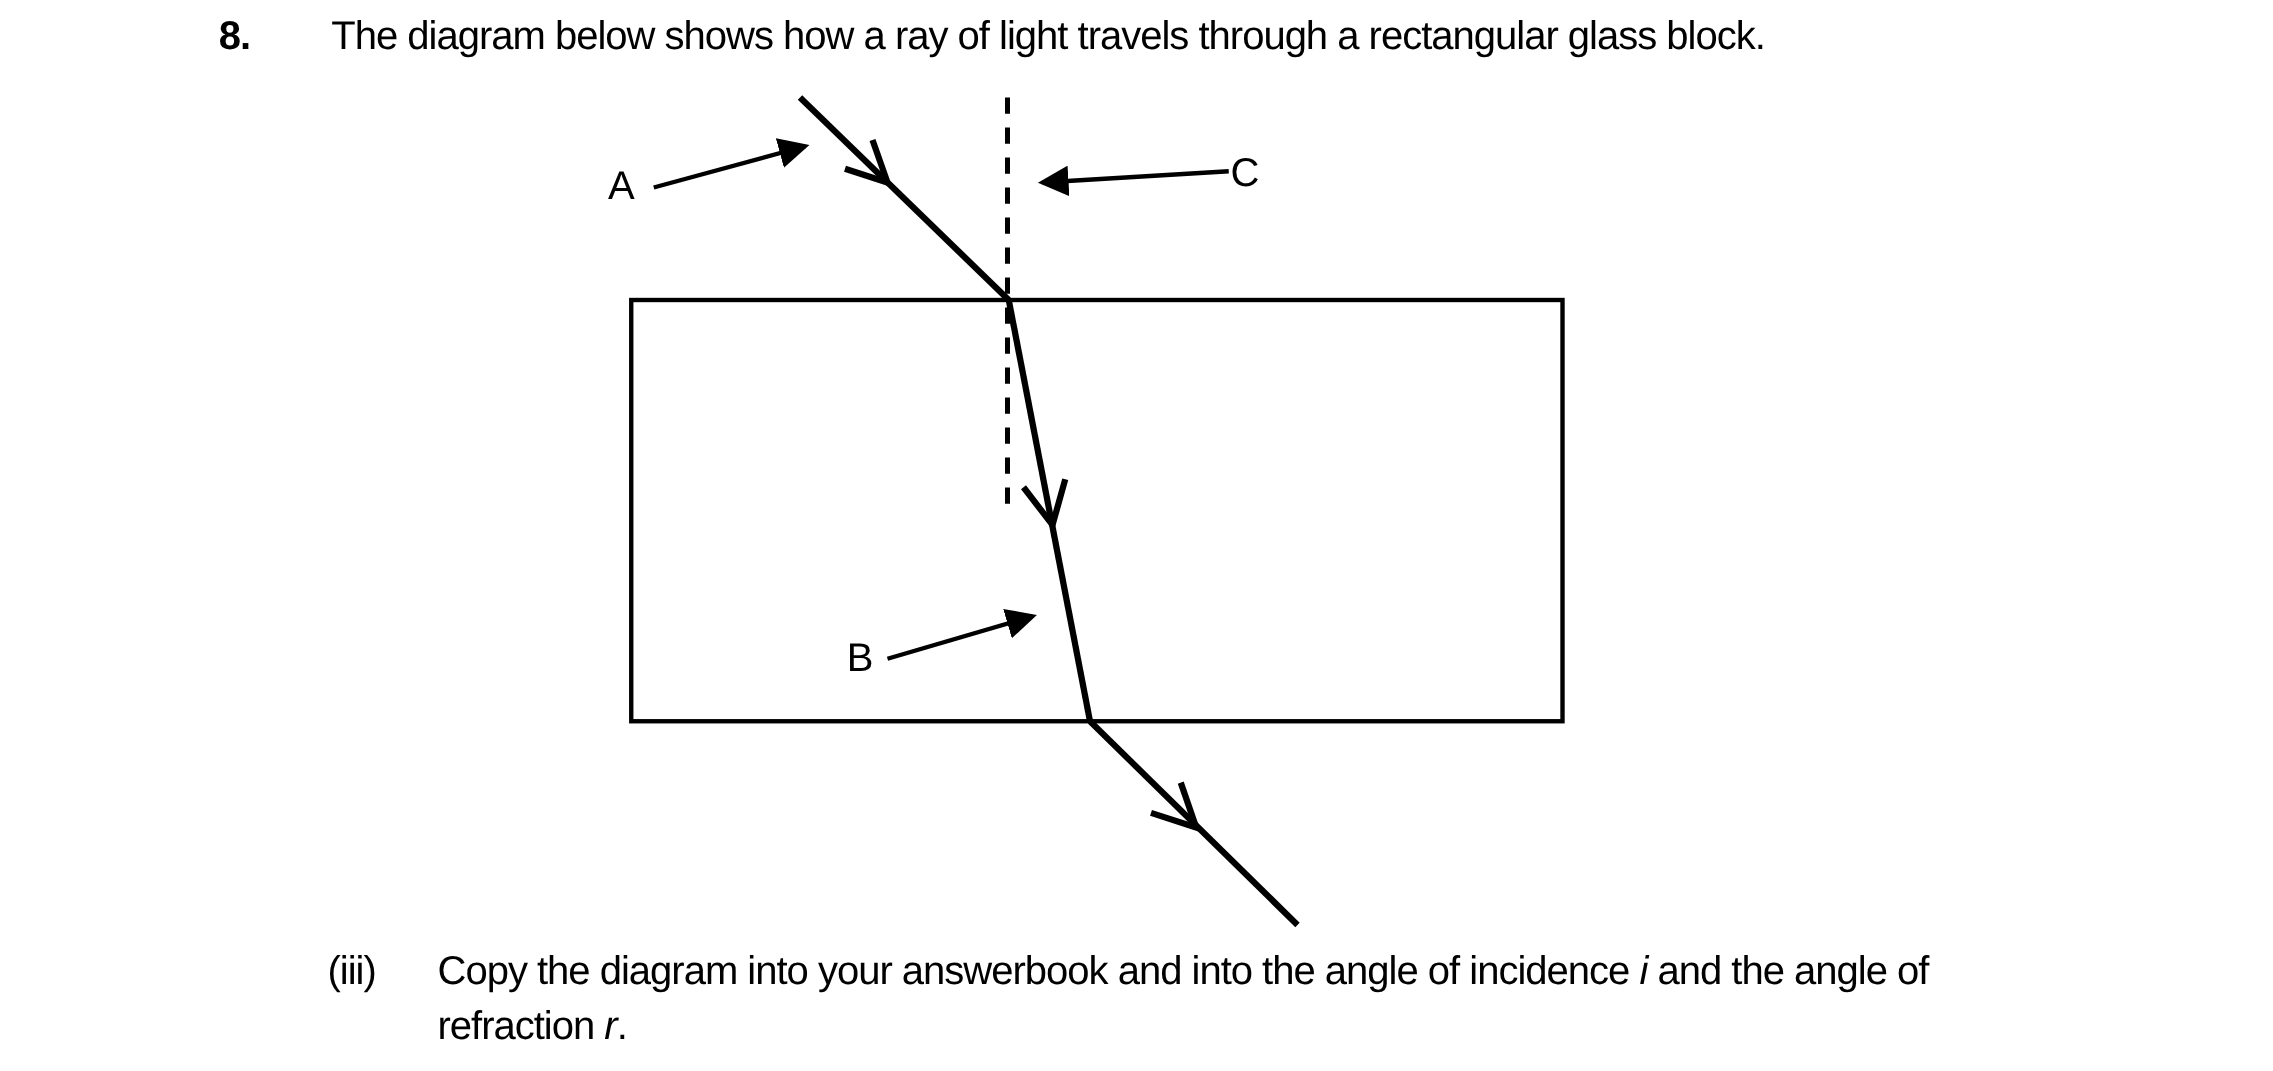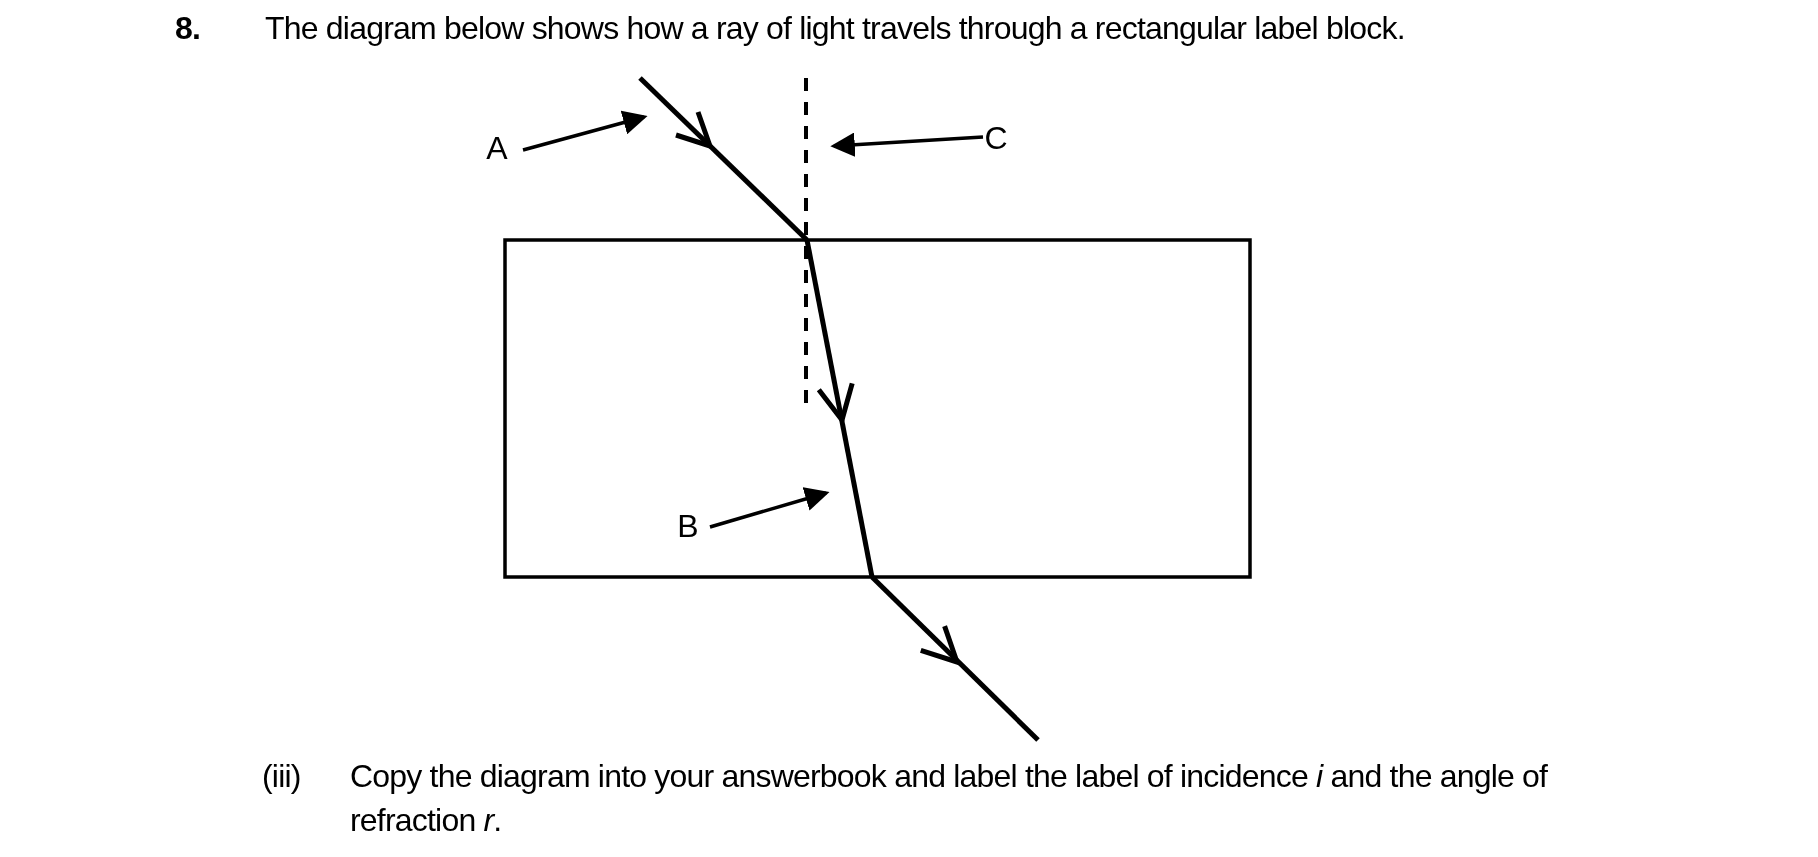--- a/index.html
+++ b/index.html
@@ -77,21 +77,21 @@
   }
   .it { font-style: italic; }
 </style>
 </head>
 <body>
 
 <div class="page">
 
   <div class="qline">
     <span class="qnum">8.</span>
-    <span class="qtext">The diagram below shows how a ray of light travels through a rectangular label block.</span>
+    <span class="qtext">The diagram below shows how a ray of light travels through a rectangular glass block.</span>
   </div>
 
   <div class="diagram">
     <svg width="1818" height="857" viewBox="0 0 1818 857">
       <defs>
         <marker id="arrowTip" viewBox="0 0 10 10" refX="8.5" refY="5" markerWidth="7" markerHeight="7" orient="auto-start-reverse">
           <path d="M0,0 L10,5 L0,10 z" fill="#000000"></path>
         </marker>
       </defs>
 
@@ -114,17 +114,17 @@
     </svg>
 
     <div class="ray-label lbl-a">A</div>
     <div class="ray-label lbl-b">B</div>
     <div class="ray-label lbl-c">C</div>
   </div>
 
   <div class="subq">
     <span class="submarker">(iii)</span>
     <div class="subtext">
-      <span>Copy the diagram into your answerbook and label the label of incidence </span><span class="it">i</span><span> and the angle of refraction </span><span class="it">r</span><span>.</span>
+      <span>Copy the diagram into your answerbook and into the angle of incidence </span><span class="it">i</span><span> and the angle of refraction </span><span class="it">r</span><span>.</span>
     </div>
   </div>
 
 </div>
 
 </body></html>

